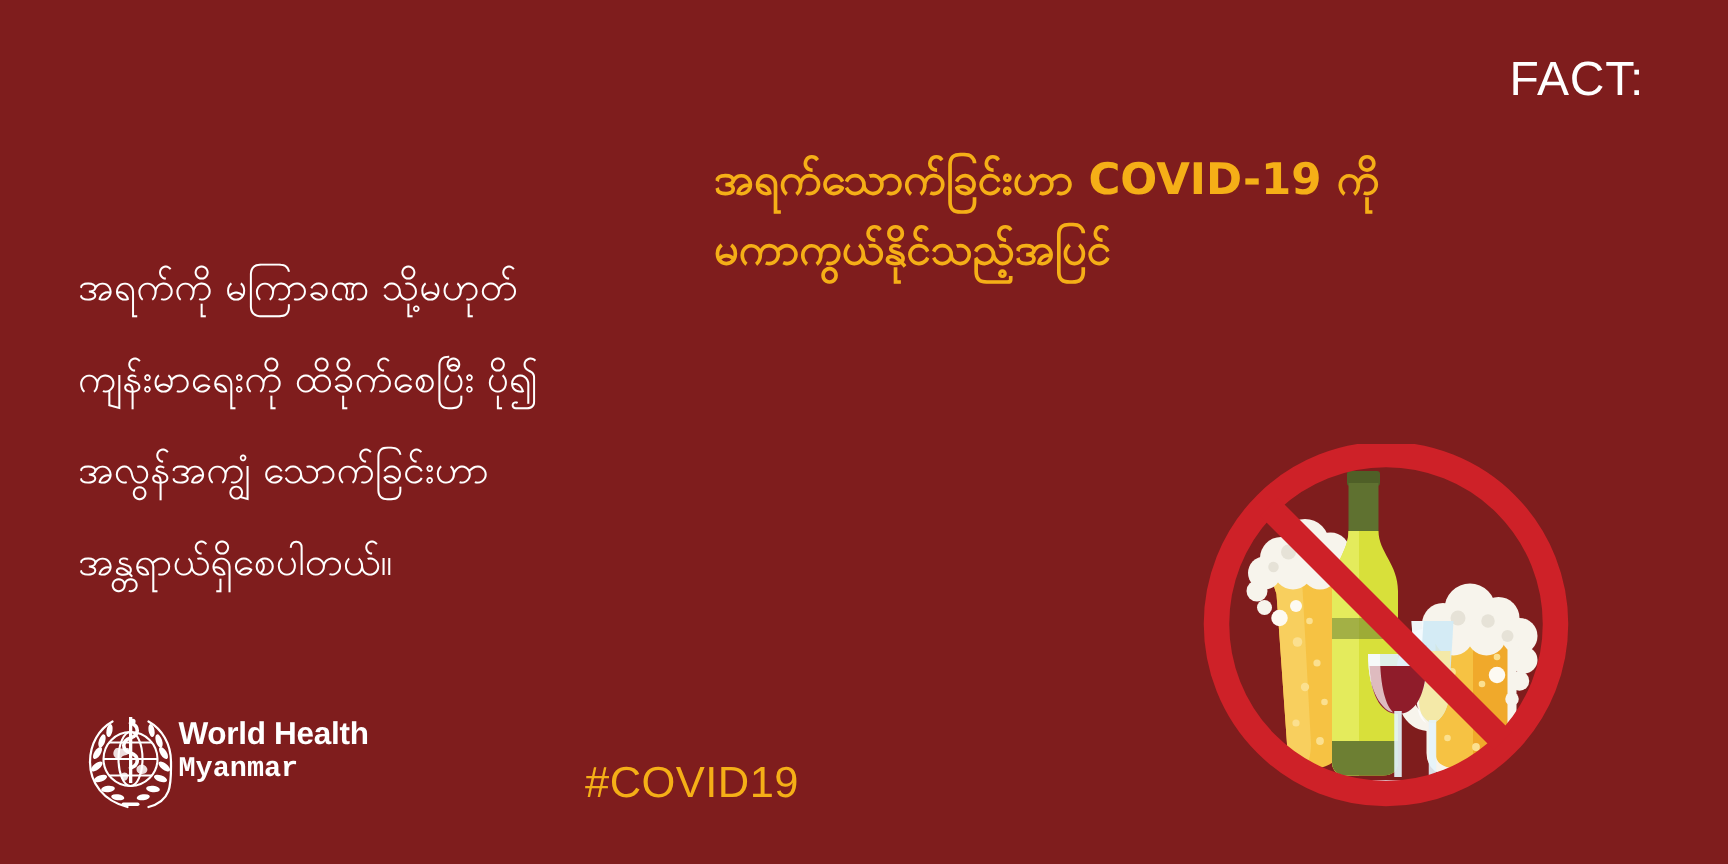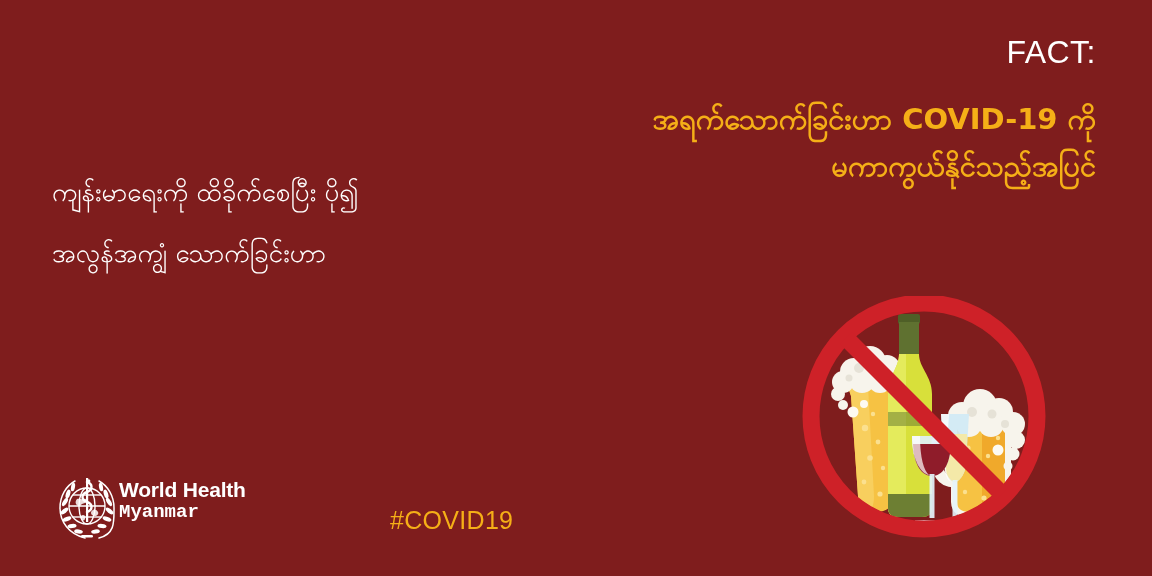--- a/index.html
+++ b/index.html
@@ -29,21 +29,21 @@
     font-family: "Liberation Sans", sans-serif;
     white-space: nowrap;
   }
 
   
   .headline {
     position: absolute;
     top: 96px;
     right: 56px;
     width: 620px;
-    text-align: right;
+    text-align: left;
     color: #f5af17;
     font-size: 29px;
     line-height: 1.62;
     font-weight: 700;
   }
   .headline .ln { display: block; white-space: nowrap; }
 
   
   .body-text {
     position: absolute;
@@ -94,21 +94,21 @@
     line-height: 1.1;
   }
 
   
   .hashtag {
     position: absolute;
     left: 390px;
     top: 506px;
     color: #f5af17;
     font-family: "Liberation Sans", sans-serif;
-    font-size: 25px;
+    font-size: 29px;
     font-weight: 400;
     letter-spacing: 0.3px;
   }
 
   
   .illustration {
     position: absolute;
     left: 802px;
     top: 296px;
     width: 255px;
@@ -122,22 +122,24 @@
 <div class="poster">
 
   <div class="fact-label">FACT:</div>
 
   <div class="headline">
     <span class="ln">အရက်သောက်ခြင်းဟာ COVID-19 ကို</span>
     <span class="ln">မကာကွယ်နိုင်သည့်အပြင်</span>
   </div>
 
   <div class="body-text">
+    <span class="ln">အရက်ကို  မကြာခဏ သို့မဟုတ်</span>
     <span class="ln">ကျန်းမာရေးကို ထိခိုက်စေပြီး ပို၍</span>
     <span class="ln">အလွန်အကျွံ သောက်ခြင်းဟာ</span>
+    <span class="ln">အန္တရာယ်ရှိစေပါတယ်။</span>
   </div>
 
   <div class="who-logo">
     <span class="who-emblem">
       <svg viewBox="0 0 64 70" xmlns="http://www.w3.org/2000/svg" aria-hidden="true">
         <g fill="none" stroke="#ffffff" stroke-width="1.5">
 
           <path d="M30 64 C14 60 5 48 5 34 C5 22 11 12 20 7" stroke-linecap="round"></path>
           <path d="M44 64 C60 60 59 48 59 34 C59 22 53 12 44 7" stroke-linecap="round"></path>
         </g>

